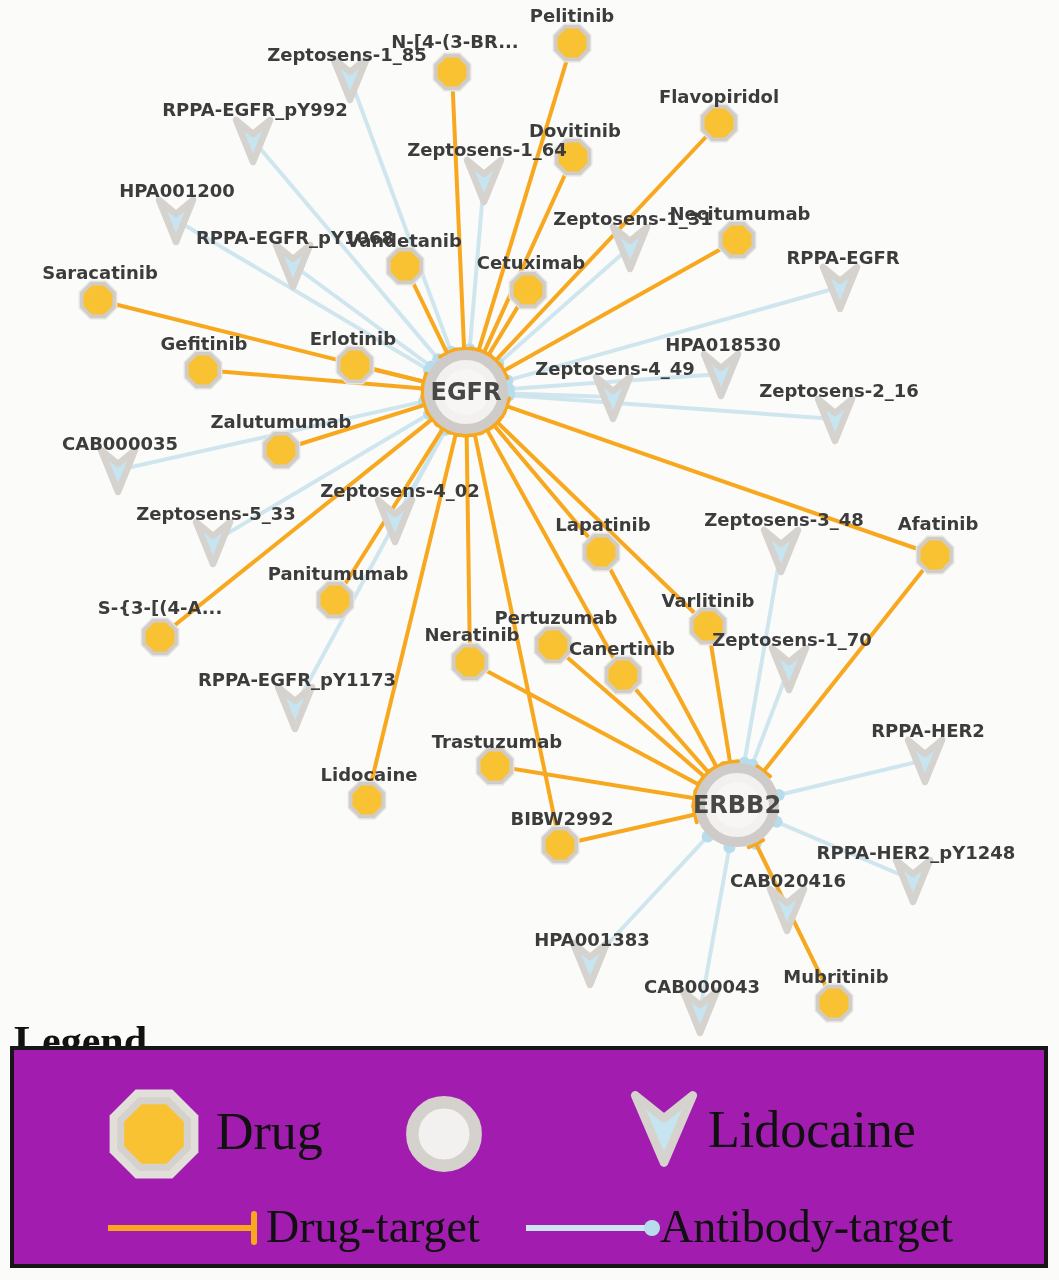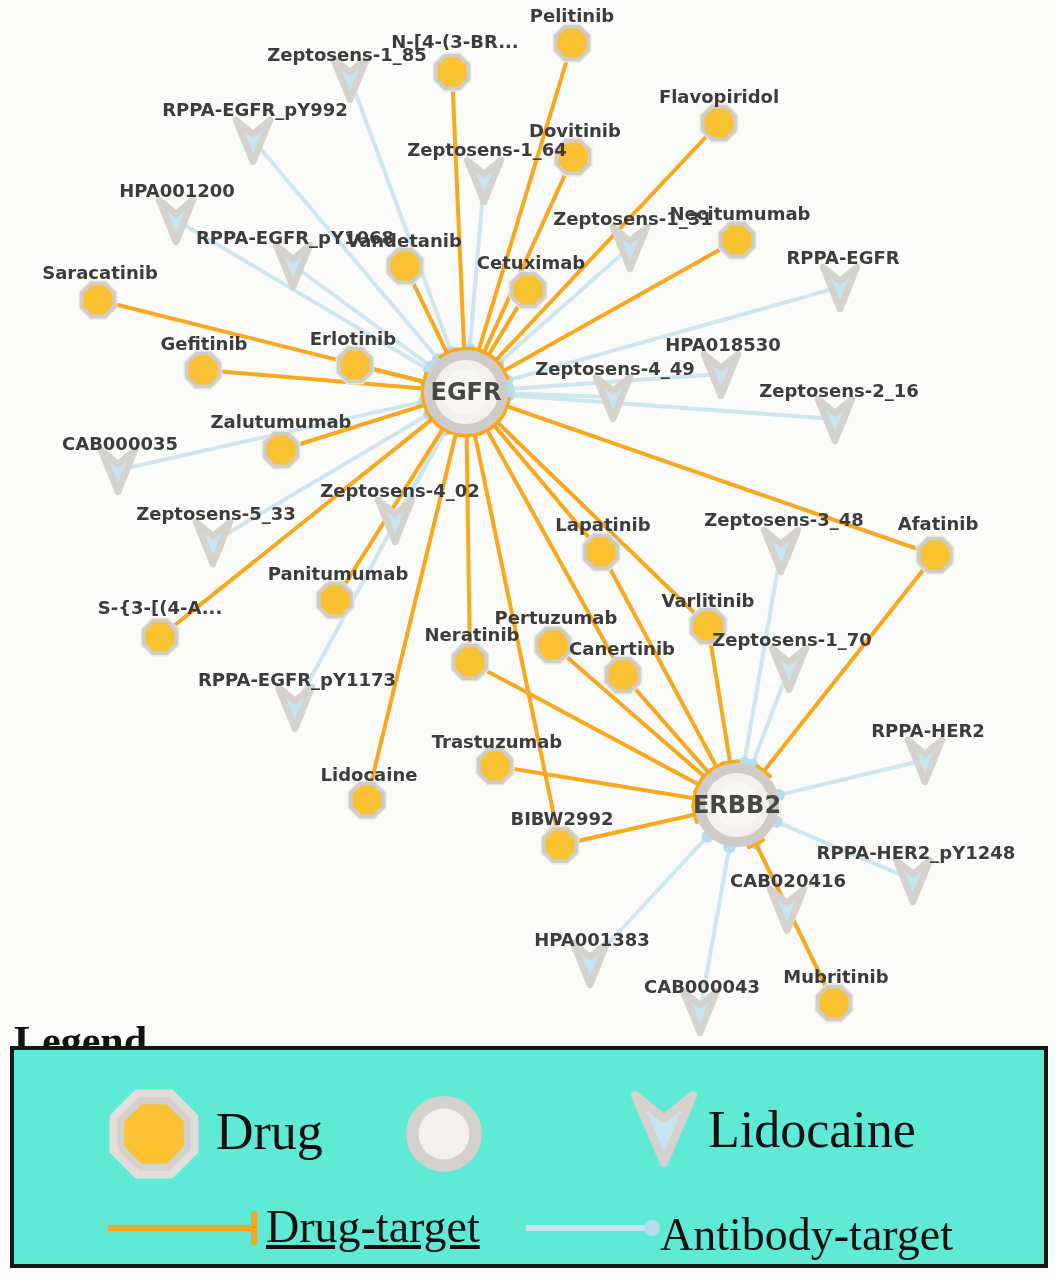--- a/index.html
+++ b/index.html
@@ -5,34 +5,34 @@
   html,body{margin:0;padding:0;}
   body{width:1059px;height:1280px;background:#FBFBF9;overflow:hidden;
        font-family:"DejaVu Sans",sans-serif;}
   .stage{position:relative;width:1059px;height:1280px;}
   #network{position:absolute;left:0;top:0;}
   .nlabel{font:bold 18px "DejaVu Sans",sans-serif;fill:#3C3C3C;}
   .glabel{font:bold 24px "DejaVu Sans",sans-serif;fill:#474745;}
   .legend-title{position:absolute;left:14px;top:993px;
        font:bold 42px "Liberation Serif",serif;color:#121212;margin-top:24px;}
   .legend-box{position:absolute;left:10px;top:1046px;width:1030px;height:214px;
-       border:4px solid #161616;background:#5eead4;}
+       border:4px solid #161616;background:#a21caf;}
   .legend-box svg,.legend-box div{position:absolute;}
   .lt{font:400 52px "Liberation Serif",serif;color:#101010;}
   .lt2{font:400 46px "Liberation Serif",serif;color:#101010;}
   .li-drug{left:88px;top:32px;width:104px;height:104px;}
   .lt-drug{left:202px;top:52px;}
   .li-gene{left:382px;top:36px;width:96px;height:96px;}
   .lt-gene{left:486px;top:52px;}
   .li-antibody{left:602px;top:30px;width:96px;height:96px;}
   .lt-antibody{left:694px;top:50px;}
   .le-drug{left:88px;top:156px;width:172px;height:42px;}
-  .lt2-drug{left:252px;top:150px;text-decoration:underline;}
+  .lt2-drug{left:252px;top:150px;}
   .le-ab{left:506px;top:156px;width:152px;height:42px;}
-  .lt2-ab{left:646px;top:158px;}
+  .lt2-ab{left:646px;top:150px;}
 </style>
 </head>
 <body>
 
 <div class="stage">
   <svg id="network" width="1059" height="1280" viewBox="0 0 1059 1280">
       <g>
         <line x1="350" y1="78" x2="451.09895801064425" y2="351.66442082191634" stroke="#CBE4EF" stroke-width="4" opacity="0.9"></line>
         <circle cx="451.09895801064425" cy="351.66442082191634" r="6" fill="#B7DDEC"></circle>
         <line x1="253" y1="140" x2="438.24201325940203" y2="359.1595649829545" stroke="#CBE4EF" stroke-width="4" opacity="0.9"></line>

